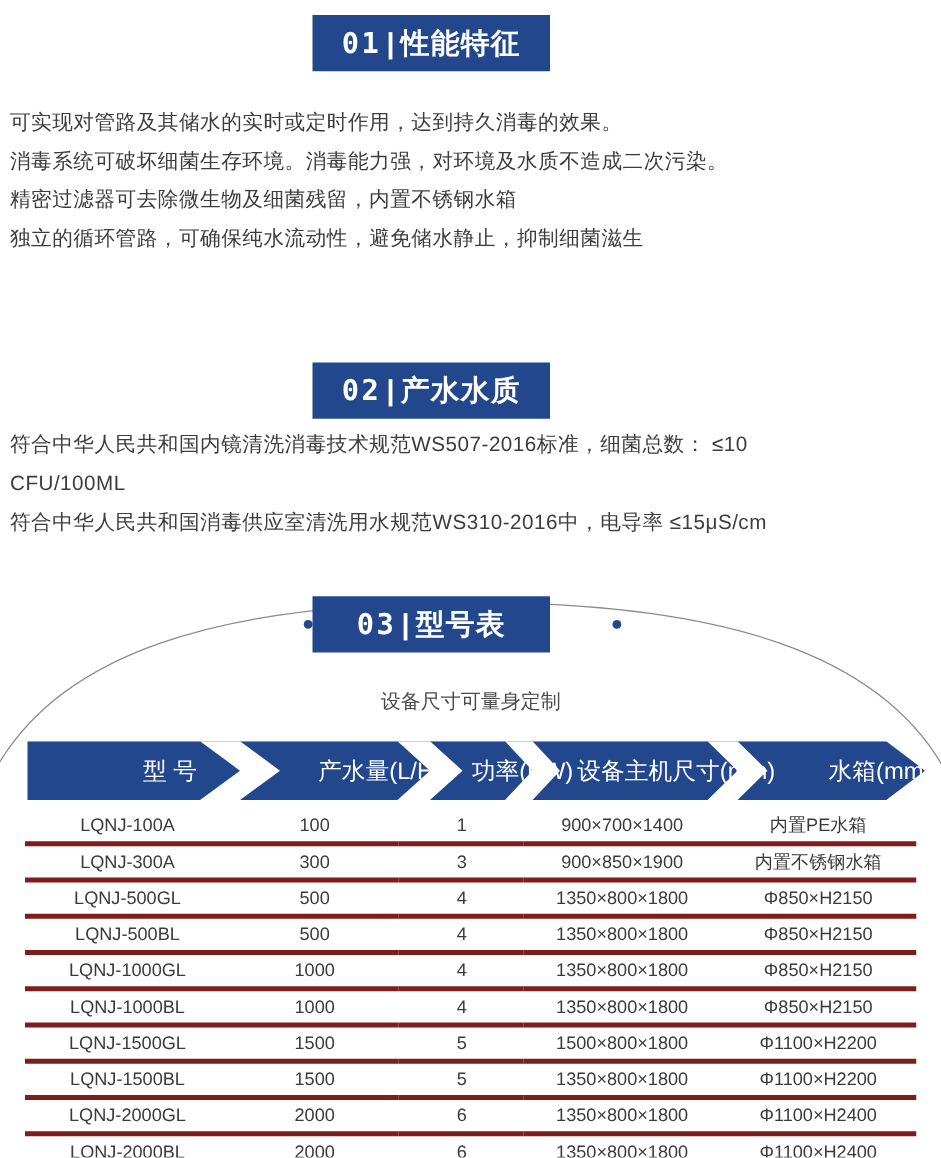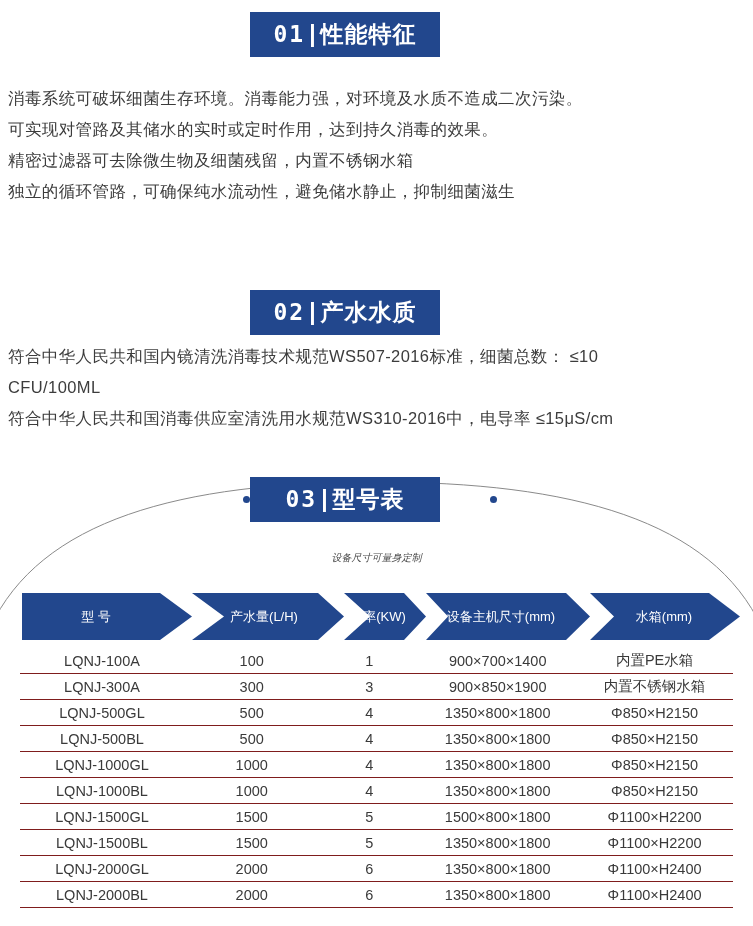--- a/index.html
+++ b/index.html
@@ -83,83 +83,83 @@
   #arc-dot-left  { left: 243px; top: 496px; }
   #arc-dot-right { left: 490px; top: 496px; }
 
   
   #table-caption {
     position: absolute;
     top: 551px;
     left: 0;
     width: 753px;
     text-align: center;
-    font-size: 10px;
+    font-size: 16px;
     color: #4a4a4a;
     z-index: 2;
-    font-style: italic;
   }
 
   
   #table-header {
     position: absolute;
     top: 593px;
     left: 0;
     width: 753px;
     height: 47px;
     z-index: 2;
   }
   .hdr-label {
     position: absolute;
     top: 593px;
     height: 47px;
     display: flex;
     align-items: center;
     justify-content: center;
     color: #ffffff;
-    font-size: 13px;
+    font-size: 19px;
     white-space: nowrap;
     z-index: 3;
+    padding-left: 40px;
   }
 
   
   #spec-table {
     position: absolute;
     top: 648px;
     left: 20px;
     width: 713px;
     border-collapse: collapse;
     font-size: 14.5px;
     color: #3a3a3a;
   }
   #spec-table td {
     height: 25px;
     padding: 0;
-    border-bottom: 1px solid #7f1d1d;
+    border-bottom: 4px solid #7f1d1d;
     text-align: center;
     vertical-align: middle;
     white-space: nowrap;
   }
   #spec-table tr:first-child td { border-top: none; }
   .col-model  { width: 23%; }
   .col-output { width: 19%; }
   .col-power  { width: 14%; }
   .col-size   { width: 22%; }
   .col-tank   { width: 22%; }
 </style>
 </head>
 <body>
 
 <div class="banner" id="banner-01">
   <span class="banner-text"><span class="banner-num">01</span><span class="banner-sep">|</span><span>性能特征</span></span>
 </div>
 
 <div class="para-block" id="para-1">
+  <div class="para-line">可实现对管路及其储水的实时或定时作用，达到持久消毒的效果。</div>
   <div class="para-line">消毒系统可破坏细菌生存环境。消毒能力强，对环境及水质不造成二次污染。</div>
-  <div class="para-line">可实现对管路及其储水的实时或定时作用，达到持久消毒的效果。</div>
   <div class="para-line">精密过滤器可去除微生物及细菌残留，内置不锈钢水箱</div>
   <div class="para-line">独立的循环管路，可确保纯水流动性，避免储水静止，抑制细菌滋生</div>
 </div>
 
 <div class="banner" id="banner-02">
   <span class="banner-text"><span class="banner-num">02</span><span class="banner-sep">|</span><span>产水水质</span></span>
 </div>
 
 <div class="para-block" id="para-2">
   <div class="para-line">符合中华人民共和国内镜清洗消毒技术规范WS507-2016标准，细菌总数： ≤10</div>

